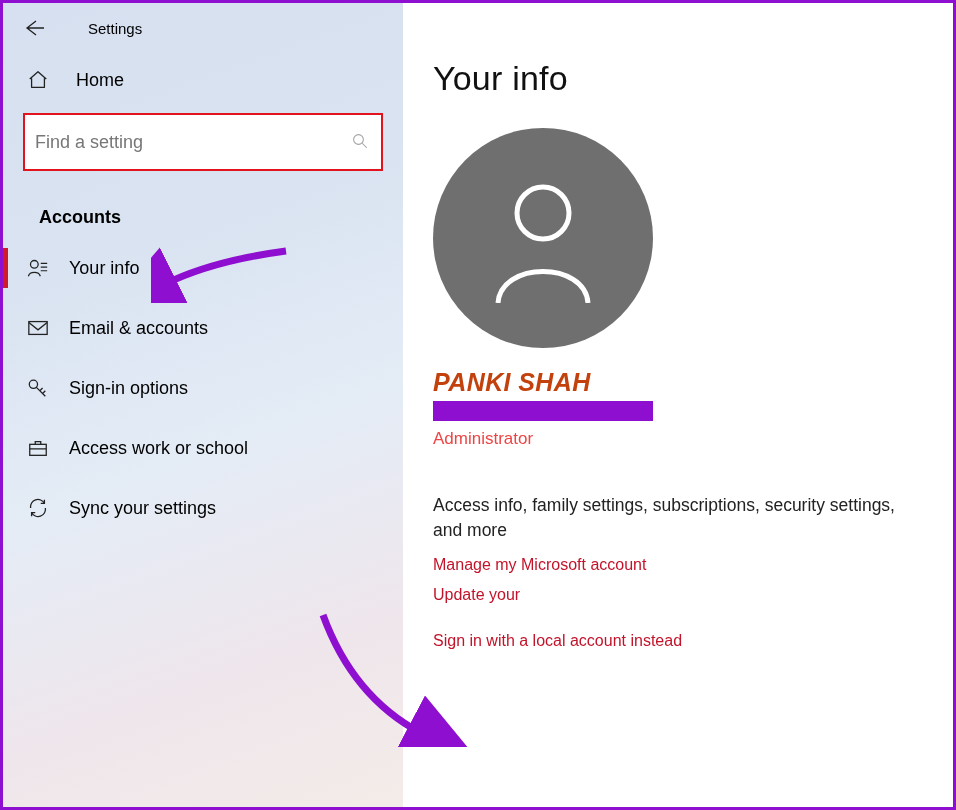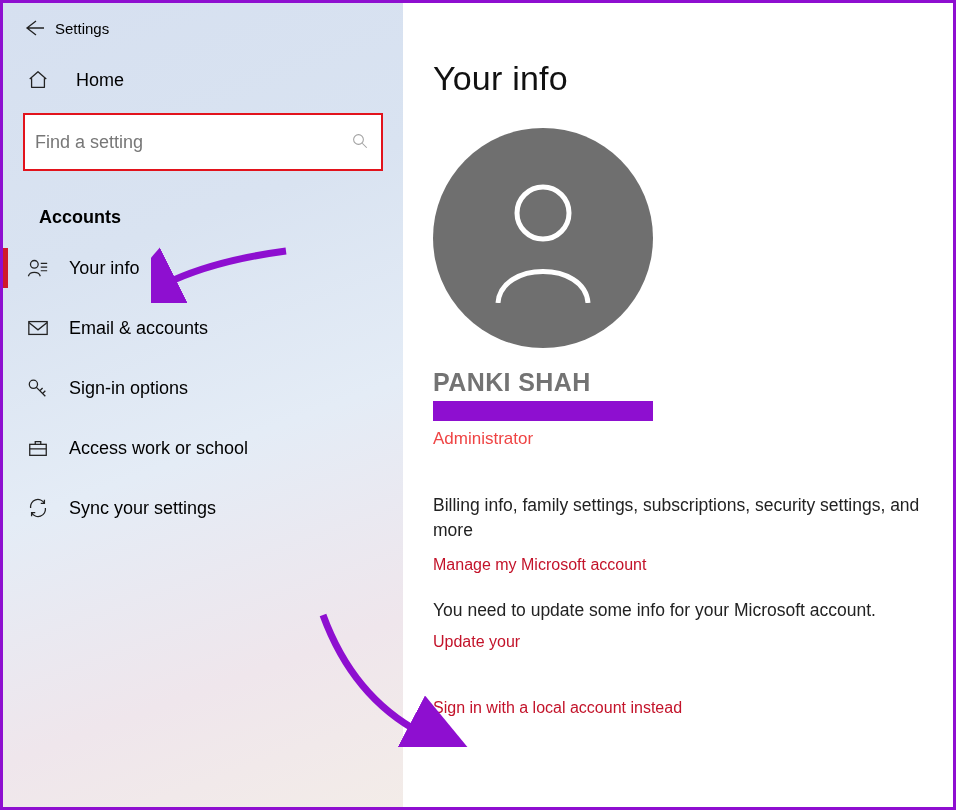--- a/index.html
+++ b/index.html
@@ -18,37 +18,37 @@
     .sidebar {
       width: 400px;
       height: 100%;
       background: linear-gradient(160deg,
         #d6e0f0 0%, #d9e3f1 30%, #e4ecf6 55%, #efe6ec 80%, #f3ece8 100%);
       padding: 10px 0 0 0;
       position: relative;
     }
     .topbar { display:flex; align-items:center; padding: 4px 16px 18px 20px; }
     .back-icon { width:22px; height:22px; display:flex; align-items:center; justify-content:center; cursor:pointer; }
-    .title { font-size: 15px; font-weight: 400; margin-left: 10px; color:#000;text-align:center; }
+    .title { font-size: 15px; font-weight: 400; margin-left: 43px; color:#000;text-align:center; }
     .home-row { display:flex; align-items:center; padding: 12px 0 14px 24px; cursor:pointer; }
     .icon-wrap { width:22px; height:22px; display:flex; align-items:center; justify-content:center; }
     .home-label { font-size:18px; margin-left: 27px; color:#000; }
     .search-wrap { margin: 8px 20px 6px 20px; }
     .search-box { position:relative; display:flex; align-items:center; height:58px; background:#fff; border:2px solid #e2131c; }
     .search-input { border:none; outline:none; background:transparent; flex:1; height:100%; padding:0 10px; font-size:18px; color:#333; }
     .search-input::placeholder { color:#777; font-style: normal; font-size:18px; }
     .search-icon { width:20px; height:20px; margin-right:10px; opacity:.55; }
     .section-heading { font-weight:600; font-size:18px; color:#000; padding: 30px 0 10px 24px; margin-left: 12px; }
     .nav-item { display:flex; align-items:center; height:60px; padding-left:24px; cursor:pointer; position:relative; }
     .nav-item.selected::before { content:""; position:absolute; left:0; top:10px; width:5px; height:40px; background:#d01a2b; }
     .nav-label { font-size:18px; margin-left:20px; color:#000; }
     .main { flex:1; height:100%; background:#fff; padding: 56px 24px 0 30px; overflow:hidden; }
     .main-heading { font-size:34px; font-weight:350; color:#111; margin-bottom: 30px; letter-spacing: .2px; }
     .avatar { width:220px; height:220px; border-radius:50%; background:#6f6f6f; display:flex; align-items:center; justify-content:center; }
-    .user-name { font-size:25px; font-weight:700; color:#737373; margin-top:20px; letter-spacing:.4px; }
+    .user-name { font-size:25px; font-weight:700; color:#c2410c; margin-top:20px; letter-spacing:.4px;font-style:italic; }
     .redact-bar { width:220px; height:20px; background:#8e0fd0; margin-top:4px; }
     .role { font-size:17px; color:#ef4444; margin-top:8px; }
     .billing-text { font-size:17.5px; color:#222; margin-top:44px; line-height:1.45; }
     .link { color:#c3132a; font-size:16px; margin-top:12px; cursor:pointer; }
     .update-text { font-size:17.5px; color:#222; margin-top:26px; }
     
     .arrow1, .arrow2 { position:absolute; pointer-events:none; }
     .arrow1 { left:148px; top:240px; width:140px; height:60px; }
     .arrow2 { left:310px; top:604px; width:160px; height:140px; }
     svg { display:block; }
@@ -149,27 +149,26 @@
     <svg width="120" height="130" viewBox="0 0 120 130">
       <circle cx="60" cy="40" r="26" stroke="#fff" stroke-width="5" fill="none"></circle>
       <path d="M15 130 C18 88 102 88 105 130" stroke="#fff" stroke-width="5" fill="none"></path>
     </svg>
   </div>
 
   <div class="user-name">PANKI SHAH</div>
   <div class="redact-bar"></div>
   <div class="role">Administrator</div>
 
-  <div class="billing-text">Billing info, family settings, subscriptions, security settings, and more</div>
+  <div class="billing-text">Access info, family settings, subscriptions, security settings, and more</div>
   <div class="link">Manage my Microsoft account</div>
 
-  <div class="update-text">You need to update some info for your Microsoft account.</div>
   <div class="link">Update your</div>
 
-  <div class="link" style="margin-top:48px;">Sign in with a local account instead</div>
+  <div class="link" style="margin-top:28px;">Sign in with a local account instead</div>
 </div>
 
 <svg class="arrow1" viewBox="0 0 140 60">
   <defs>
       <marker id="ah1" markerWidth="12" markerHeight="12" refX="2" refY="5" orient="auto">
         <path d="M0 0 L12 5 L0 10 Z" fill="#8e0fd0"></path>
       </marker>
     </defs>
   <path d="M135 8 Q60 18 12 42" stroke="#8e0fd0" stroke-width="7" fill="none" marker-end="url(#ah1)"></path>
 </svg>

